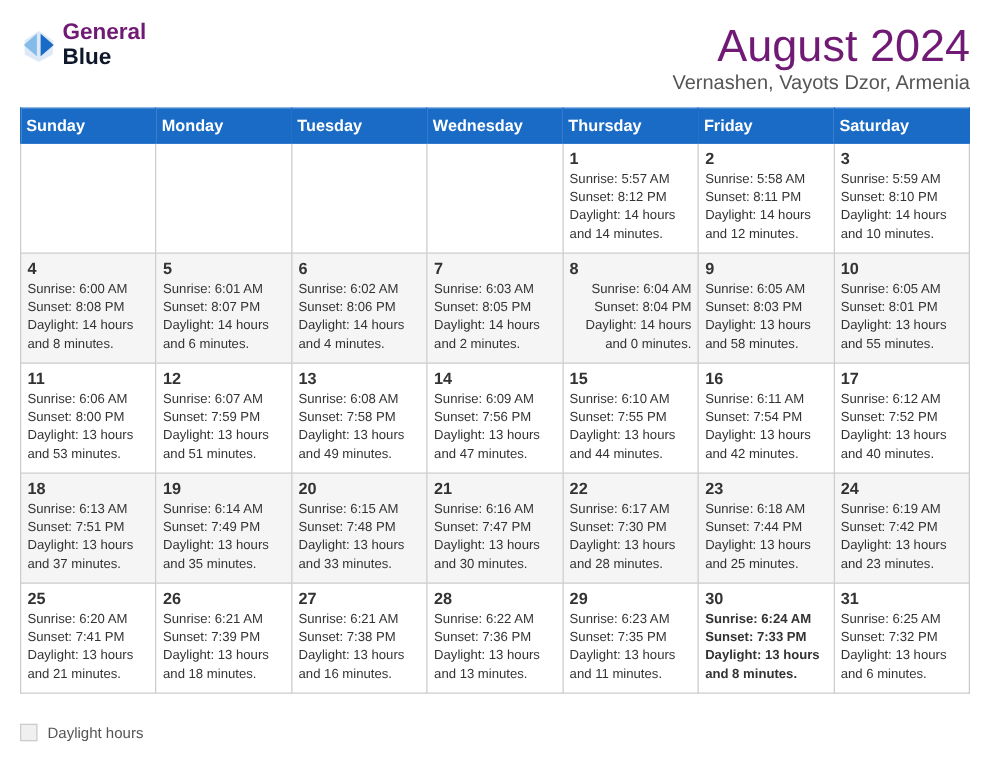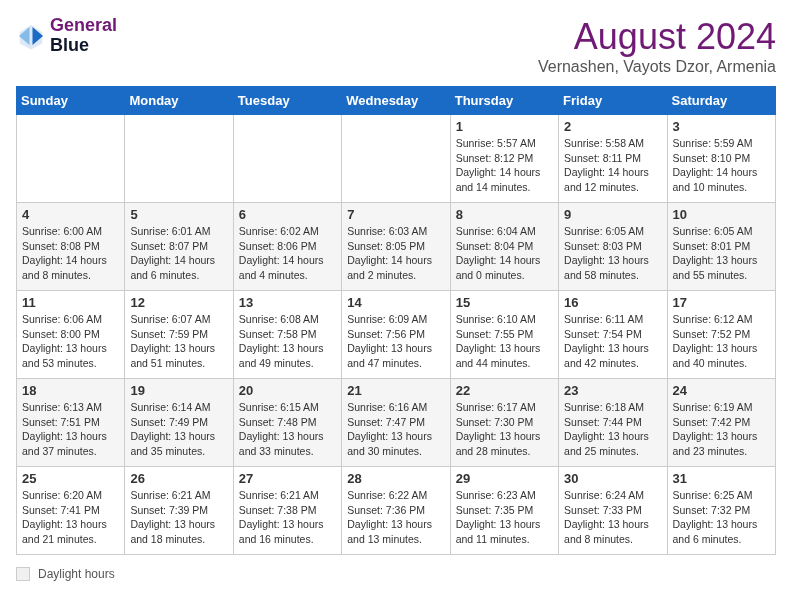--- a/index.html
+++ b/index.html
@@ -81,21 +81,21 @@
       font-size: 10.5px;
       line-height: 1.4;
     }
     .empty-cell {
       background: #fff !important;
     }
     .legend {
       display: flex;
       align-items: flex-start;
       gap: 8px;
-      margin-top: 12px;
+      margin-top: 24px;
       font-size: 12px;
       color: #555;
     }
     .legend-box {
       width: 14px;
       height: 14px;
       background: #f0f0f0;
       border: 1px solid #ccc;
       display: inline-block;
     }
@@ -178,21 +178,21 @@
 Daylight: 14 hours and 4 minutes.</div>
         </td>
         <td>
           <span class="day-number">7</span>
           <div class="day-info" style="white-space: pre-line;">Sunrise: 6:03 AM
 Sunset: 8:05 PM
 Daylight: 14 hours and 2 minutes.</div>
         </td>
         <td>
           <span class="day-number">8</span>
-          <div class="day-info" style="white-space: pre-line;">Sunrise: 6:04 AM
+          <div class="day-info" style="white-space: pre-line; text-align: right;">Sunrise: 6:04 AM
 Sunset: 8:04 PM
 Daylight: 14 hours and 0 minutes.</div>
         </td>
         <td>
           <span class="day-number">9</span>
           <div class="day-info" style="white-space: pre-line;">Sunrise: 6:05 AM
 Sunset: 8:03 PM
 Daylight: 13 hours and 58 minutes.</div>
         </td>
         <td>
@@ -316,21 +316,21 @@
 Daylight: 13 hours and 13 minutes.</div>
         </td>
         <td>
           <span class="day-number">29</span>
           <div class="day-info" style="white-space: pre-line;">Sunrise: 6:23 AM
 Sunset: 7:35 PM
 Daylight: 13 hours and 11 minutes.</div>
         </td>
         <td>
           <span class="day-number">30</span>
-          <div class="day-info" style="white-space: pre-line;">Sunrise: 6:24 AM
+          <div class="day-info" style="white-space: pre-line; font-weight: bold;">Sunrise: 6:24 AM
 Sunset: 7:33 PM
 Daylight: 13 hours and 8 minutes.</div>
         </td>
         <td>
           <span class="day-number">31</span>
           <div class="day-info" style="white-space: pre-line;">Sunrise: 6:25 AM
 Sunset: 7:32 PM
 Daylight: 13 hours and 6 minutes.</div>
         </td>
       </tr>

